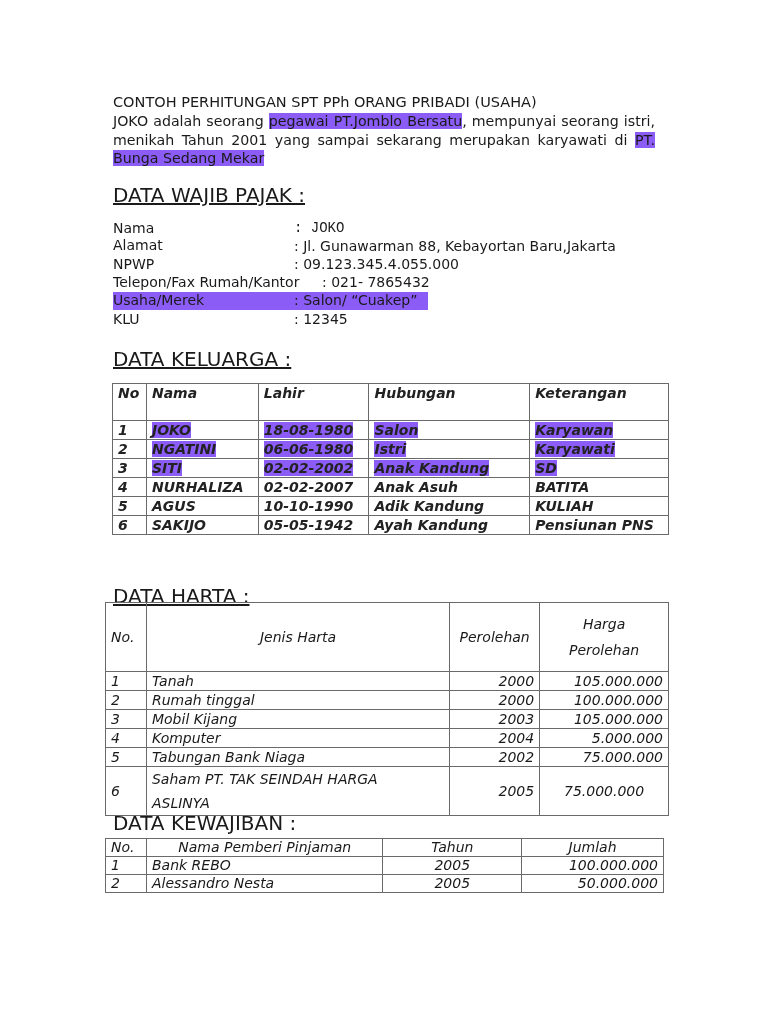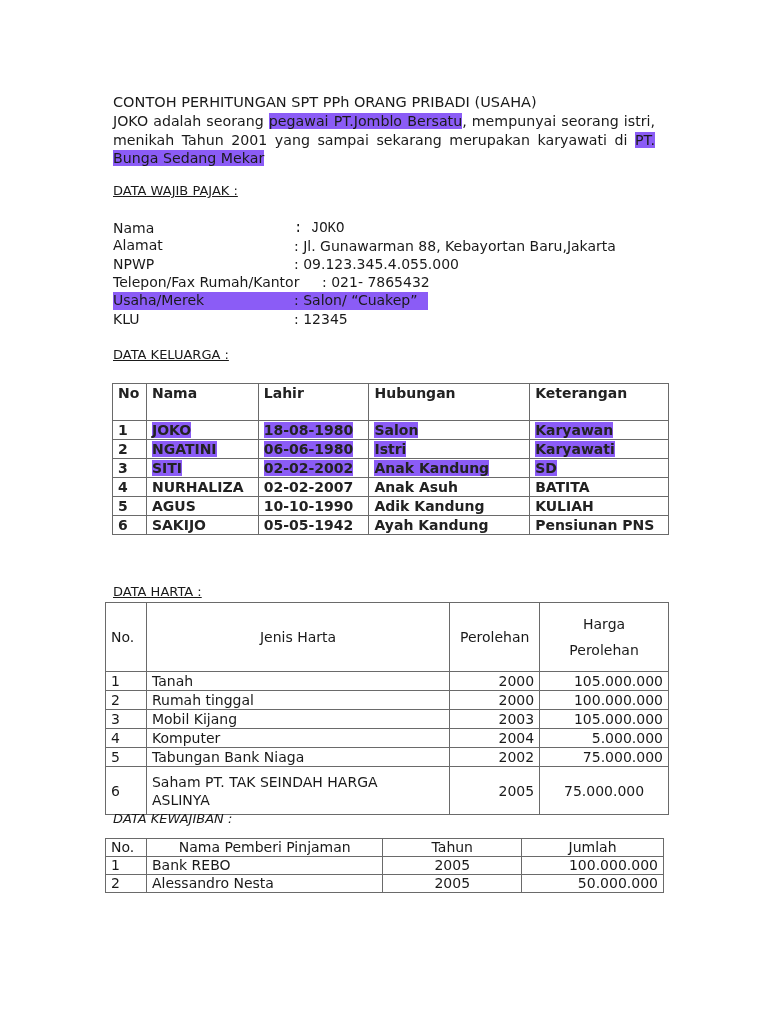--- a/index.html
+++ b/index.html
@@ -3,25 +3,25 @@
 <meta charset="utf-8">
 <style>
   html, body { margin:0; padding:0; background:#ffffff; }
   body { width:768px; height:1024px; position:relative; overflow:hidden;
          font-family:"DejaVu Sans", sans-serif; color:#1a1a1a; font-size:14px; }
   .abs { position:absolute; }
   .hl { background:#8b5cf6; }
   .line { position:absolute; left:113px; white-space:nowrap; line-height:18px; }
   .title { top:93px; font-size:14.5px; }
   .para { position:absolute; left:113px; width:542px; top:112px; line-height:18.5px; text-align:justify; font-size:14.2px; }
-  .heading { position:absolute; left:113px; font-size:13px; text-decoration:underline; }
-  .heading.nou { text-decoration:none;font-style:italic; }
+  .heading { position:absolute; left:113px; font-size:20px; text-decoration:underline; }
+  .heading.nou { text-decoration:none; }
   .kv-label { position:absolute; left:113px; line-height:18px; white-space:nowrap; }
   .kv-val { position:absolute; left:294px; line-height:18px; white-space:nowrap; }
-  table { border-collapse:collapse; position:absolute; }
+  table { border-collapse:collapse; position:absolute;font-style:italic; }
   td { border:1px solid #6a6a6a; padding:0 5px; vertical-align:top; }
   .fam td { font-weight:bold; font-size:14px; line-height:18px; color:#222; }
   .harta td { font-size:14px; line-height:18px; vertical-align:middle; }
   .kew td { font-size:14px; line-height:17px; vertical-align:middle; }
   .r { text-align:right; }
   .c { text-align:center; }
 </style>
 </head>
 <body>
 
@@ -156,21 +156,21 @@
     <td class="r">5.000.000</td>
   </tr>
   <tr>
     <td>5</td>
     <td>Tabungan Bank Niaga</td>
     <td class="r">2002</td>
     <td class="r">75.000.000</td>
   </tr>
   <tr style="height:48px;">
     <td>6</td>
-    <td style="line-height:18px; padding-right:60px;">Saham PT. TAK SEINDAH HARGA ASLINYA</td>
+    <td style="line-height:24px; padding-right:60px;">Saham PT. TAK SEINDAH HARGA ASLINYA</td>
     <td class="r">2005</td>
     <td class="c">75.000.000</td>
   </tr>
 </tbody>
   </table>
 
 <div class="heading nou" style="top:811px;">DATA KEWAJIBAN :</div>
 
 <table class="kew" style="left:105px; top:838px; width:559px;">
   <colgroup>

